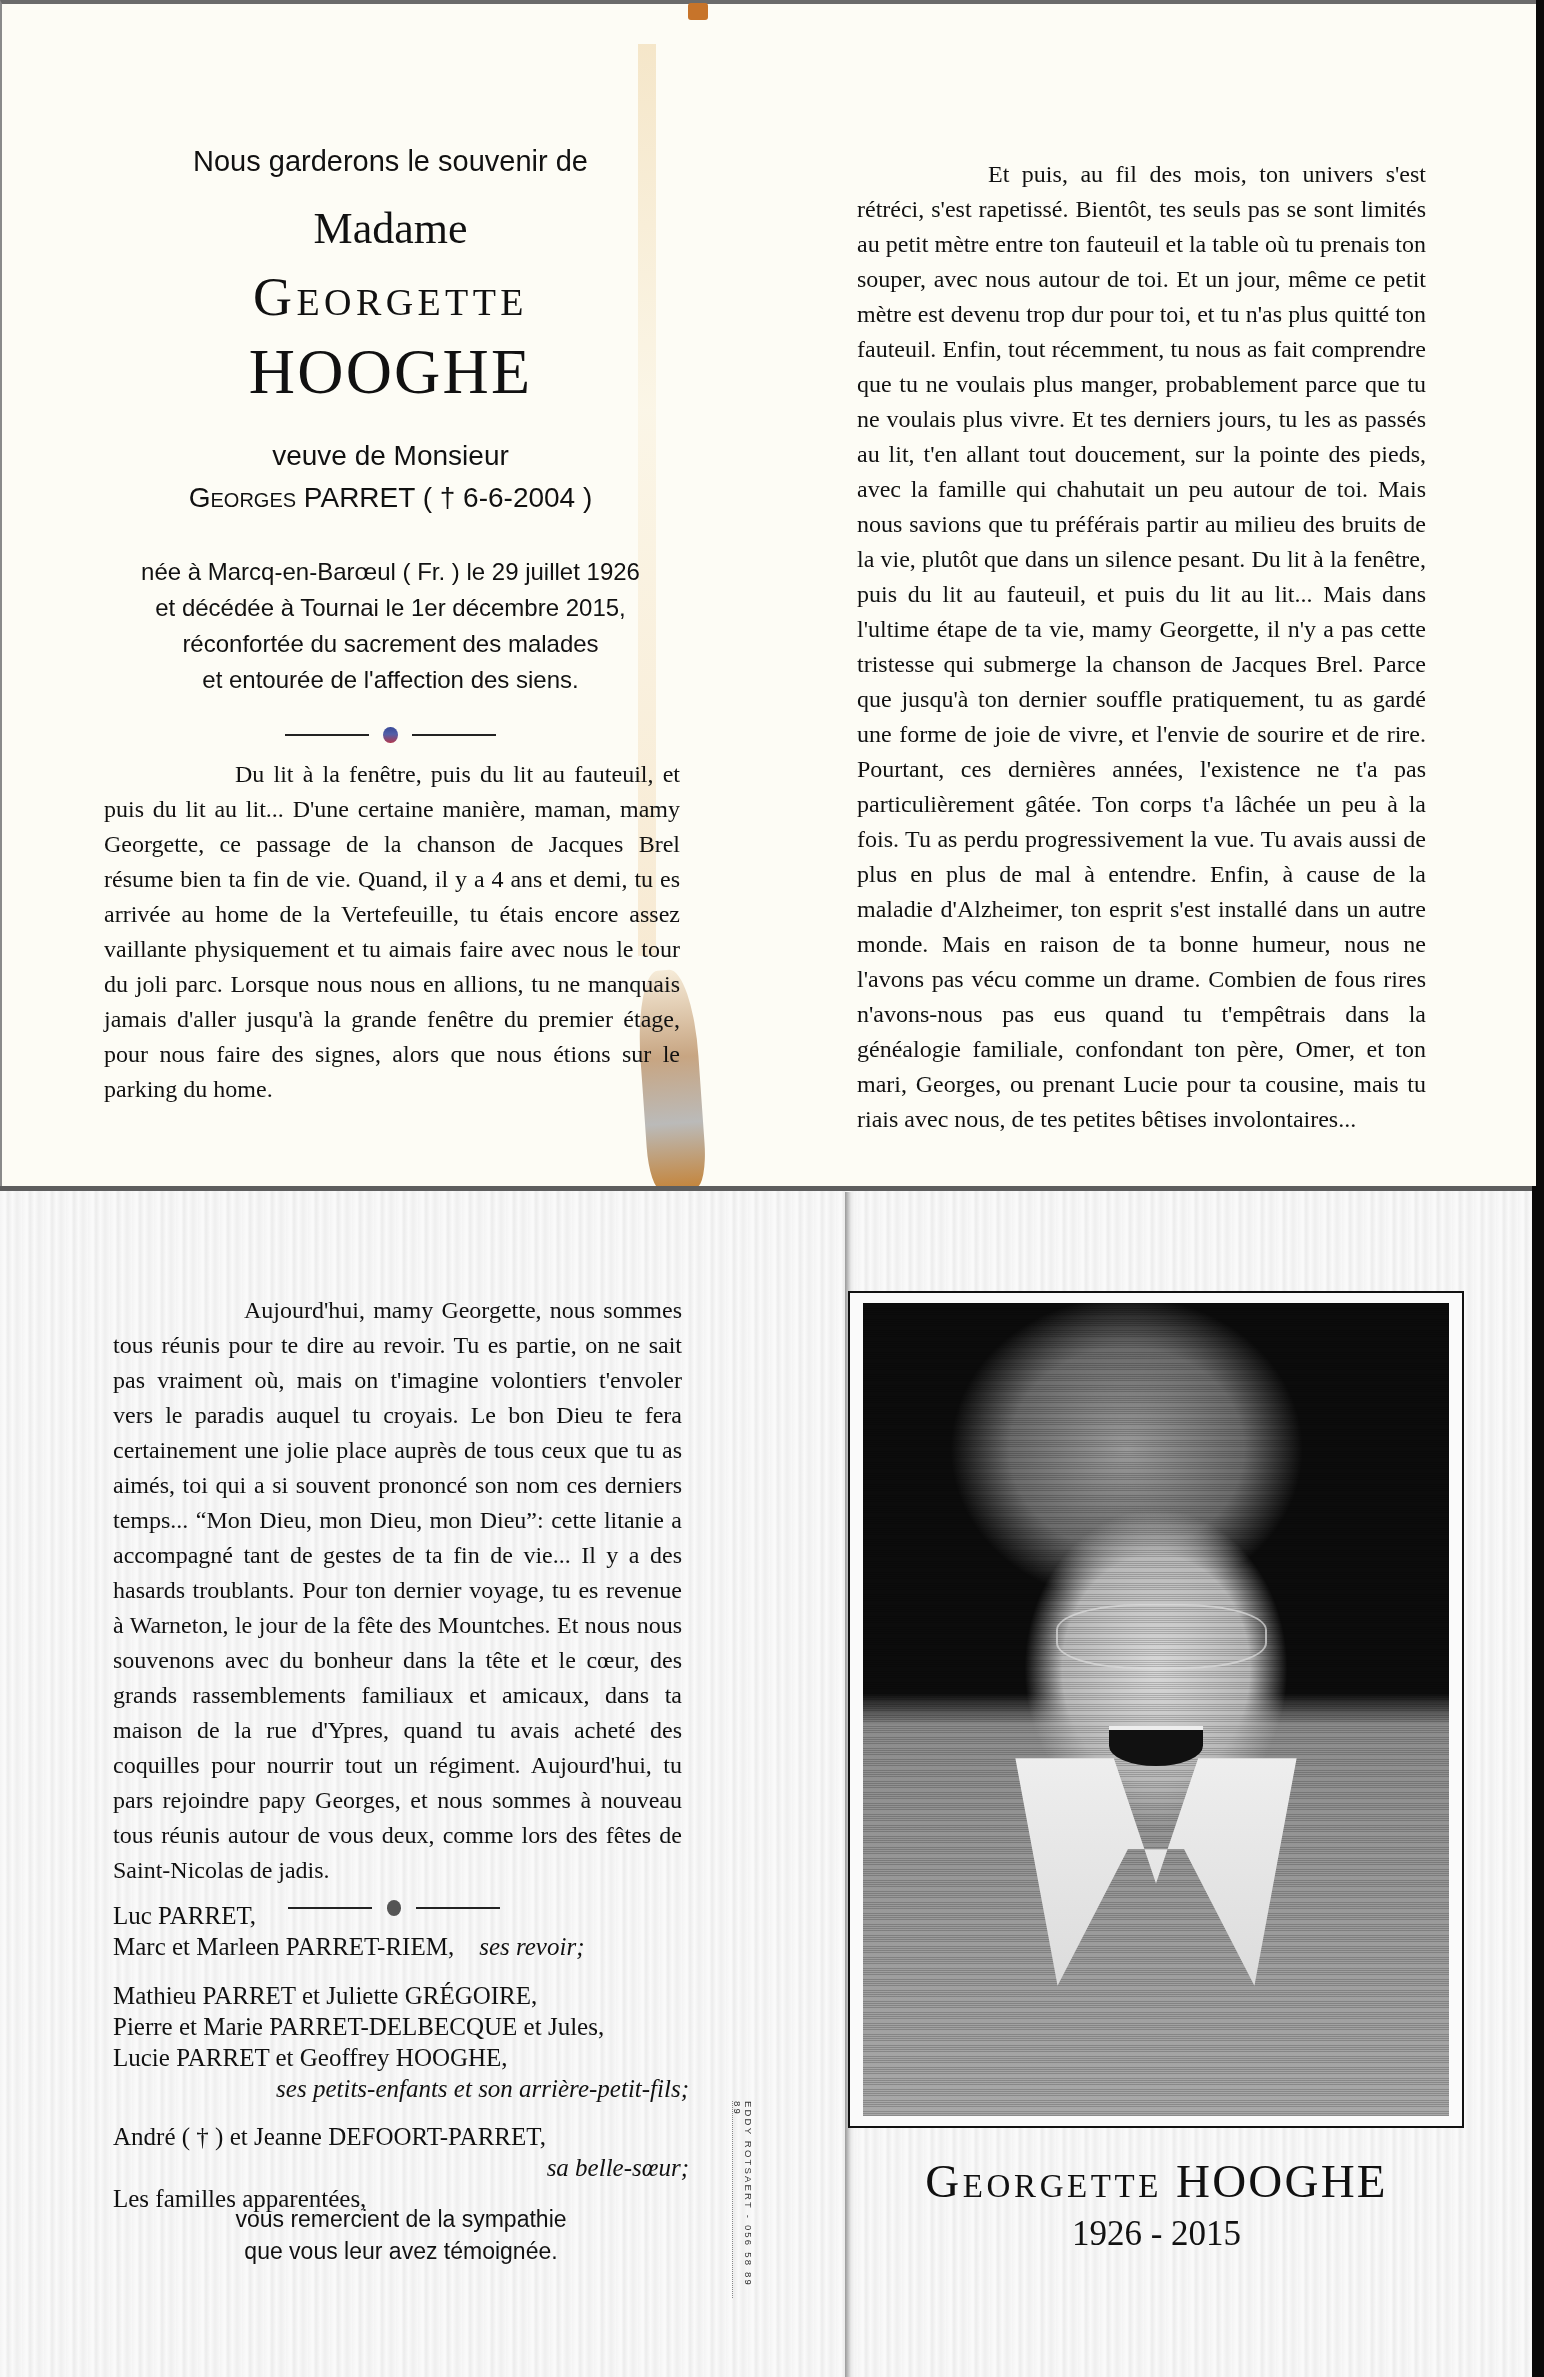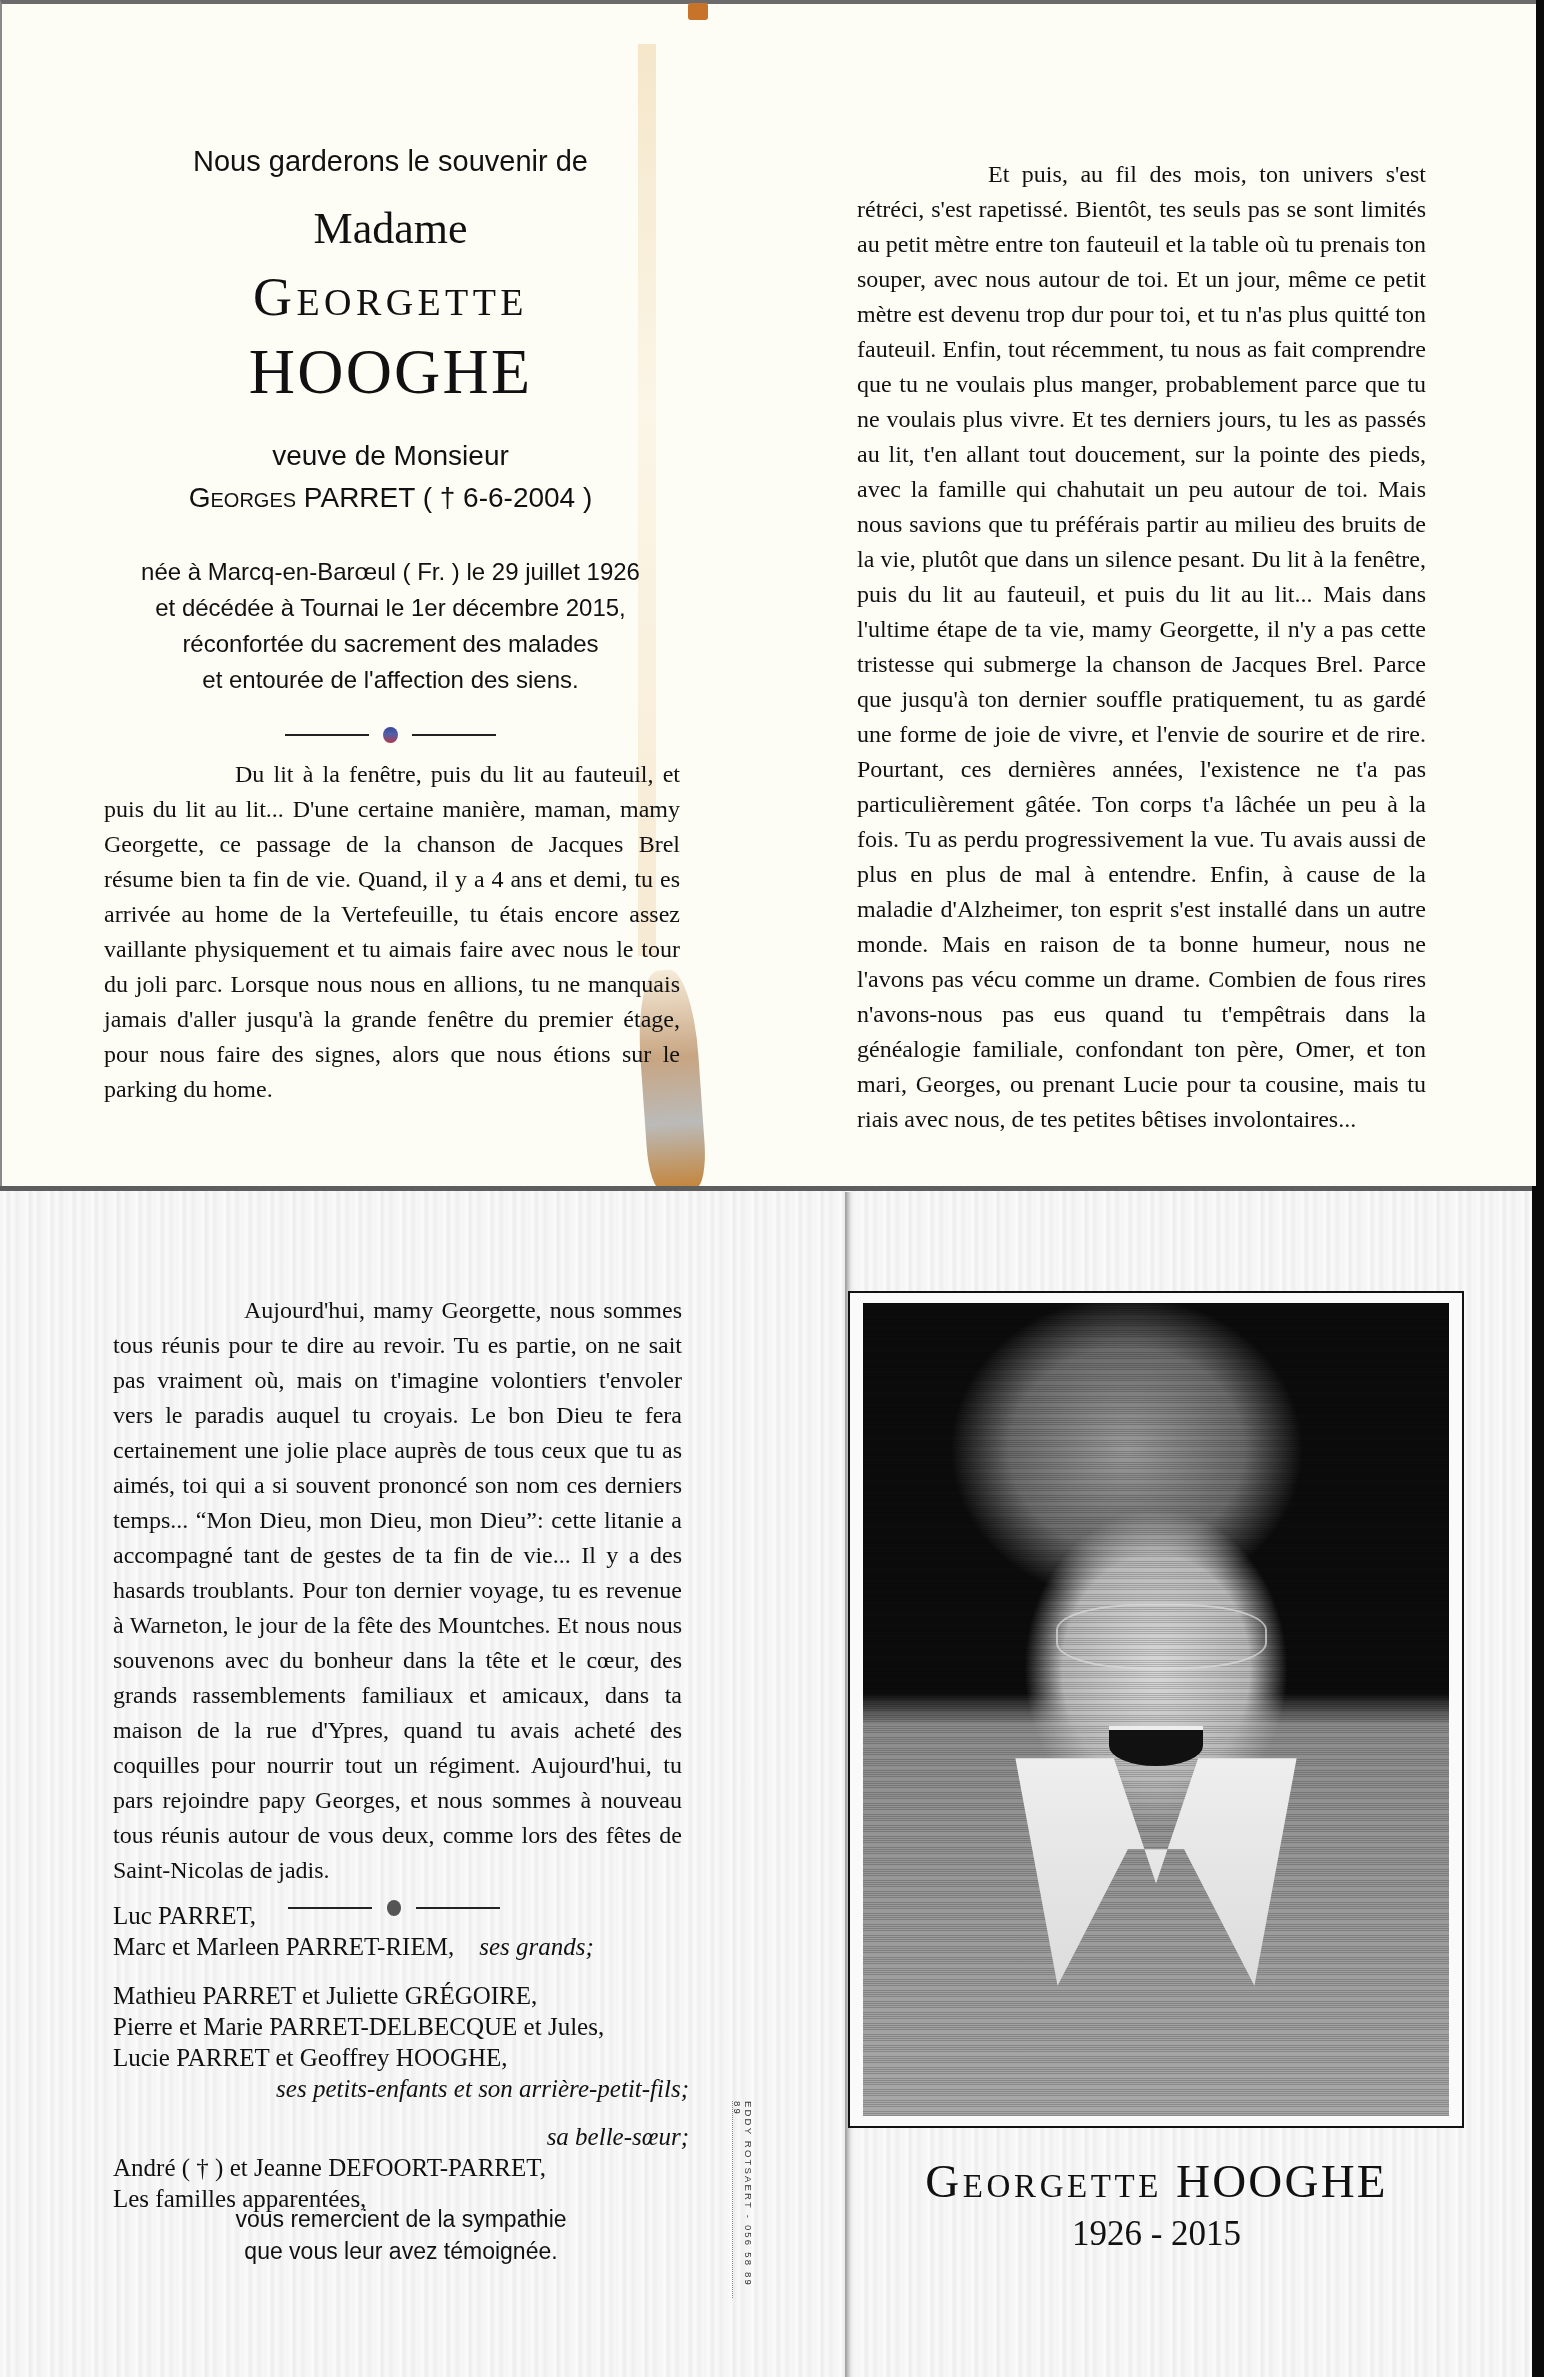--- a/index.html
+++ b/index.html
@@ -144,30 +144,30 @@
 <div class="panel-bl-divider divider gray">
   <span class="line"></span>
   <span class="dot"></span>
   <span class="line"></span>
 </div>
 
 <div class="family">
   <span class="row">Luc PARRET,</span>
   <span class="row">
     <span>Marc et Marleen PARRET-RIEM,</span>
-    &nbsp;&nbsp;&nbsp;<span class="rel">ses grands;</span>
+    &nbsp;&nbsp;&nbsp;<span class="rel">ses revoir;</span>
   </span>
   <div class="gap"></div>
   <span class="row">Mathieu PARRET et Juliette GRÉGOIRE,</span>
   <span class="row">Pierre et Marie PARRET-DELBECQUE et Jules,</span>
   <span class="row">Lucie PARRET et Geoffrey HOOGHE,</span>
   <span class="row right rel">ses petits-enfants et son arrière-petit-fils;</span>
   <div class="gap"></div>
+  <span class="row">André ( † ) et Jeanne DEFOORT-PARRET,</span>
   <span class="row right rel">sa belle-sœur;</span>
-  <span class="row">André ( † ) et Jeanne DEFOORT-PARRET,</span>
   <span class="row">Les familles apparentées,</span>
 </div>
 
 <div class="thanks">
   <div>vous remercient de la sympathie</div>
   <div>que vous leur avez témoignée.</div>
 </div>
 
 <div class="printer">EDDY ROTSAERT - 056 58 89 89</div>
 

